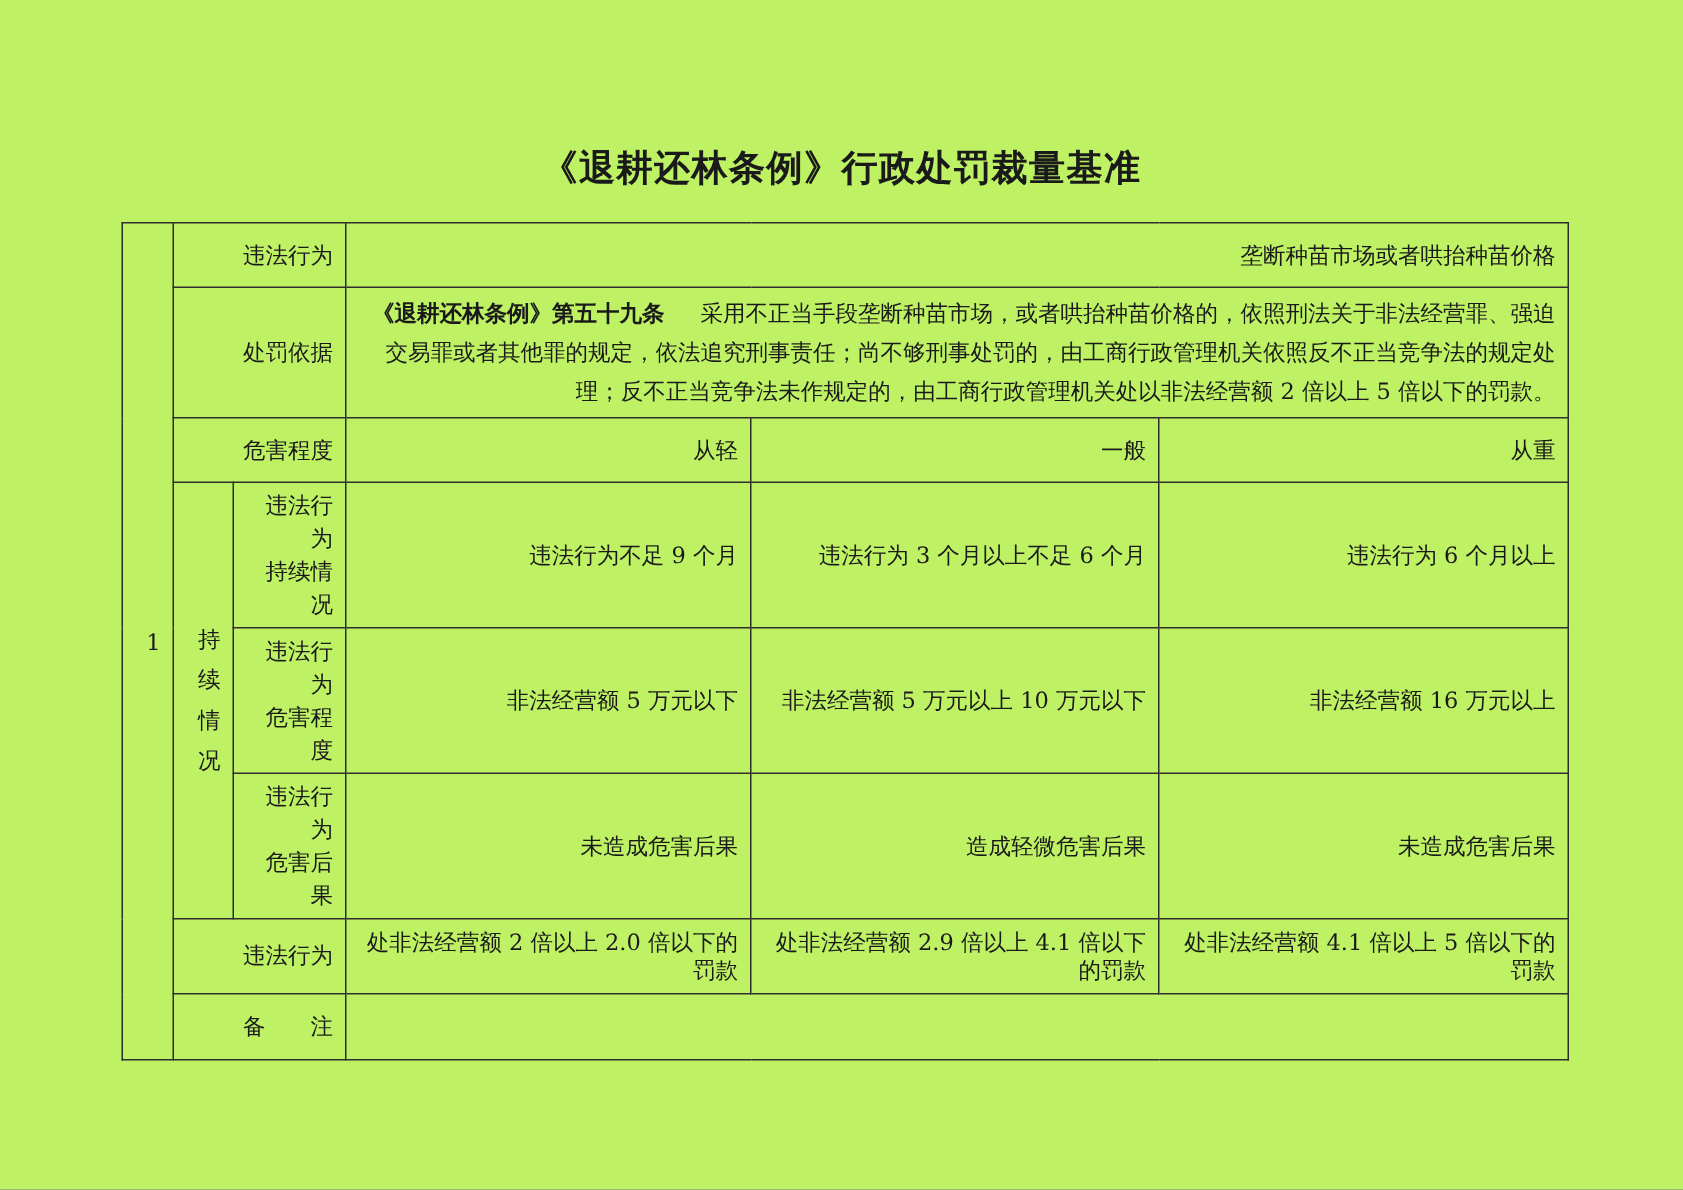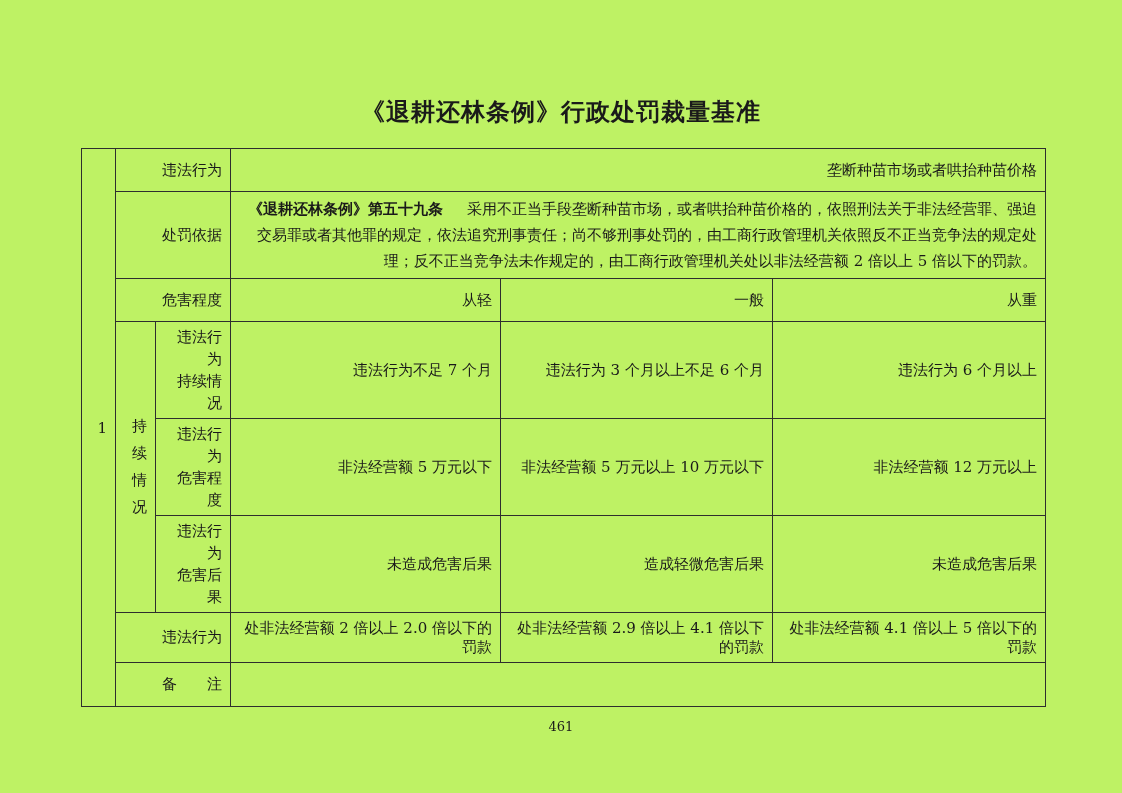--- a/index.html
+++ b/index.html
@@ -111,30 +111,30 @@
       <tr class="r3">
         <th class="lbl" colspan="2">危害程度</th>
         <td class="center">从轻</td>
         <td class="center">一般</td>
         <td class="center">从重</td>
       </tr>
       <tr class="r4">
         <th class="lbl vert" rowspan="3">持续情况</th>
         <td class="sublbl">违法行为
 持续情况</td>
-        <td class="cellpad">违法行为不足 7 个月</td>
+        <td class="cellpad">违法行为不足 9 个月</td>
         <td class="cellpad">违法行为 3 个月以上不足 6 个月</td>
         <td class="cellpad">违法行为 6 个月以上</td>
       </tr>
       <tr class="r5">
         <td class="sublbl">违法行为
 危害程度</td>
         <td class="cellpad">非法经营额 5 万元以下</td>
         <td class="cellpad">非法经营额 5 万元以上 10 万元以下</td>
-        <td class="cellpad">非法经营额 12 万元以上</td>
+        <td class="cellpad">非法经营额 16 万元以上</td>
       </tr>
       <tr class="r6">
         <td class="sublbl">违法行为
 危害后果</td>
         <td class="cellpad">未造成危害后果</td>
         <td class="cellpad">造成轻微危害后果</td>
         <td class="cellpad">未造成危害后果</td>
       </tr>
       <tr class="r7">
         <th class="lbl" colspan="2">违法行为</th>
@@ -142,15 +142,14 @@
         <td class="cellpad">处非法经营额 2.9 倍以上 4.1 倍以下的罚款</td>
         <td class="cellpad">处非法经营额 4.1 倍以上 5 倍以下的罚款</td>
       </tr>
       <tr class="r8">
         <th class="lbl" colspan="2">备　　注</th>
         <td colspan="3"></td>
       </tr>
     </tbody>
   </table>
 
-  <div class="pageno">461</div>
 
 </div>
 
 </body></html>

